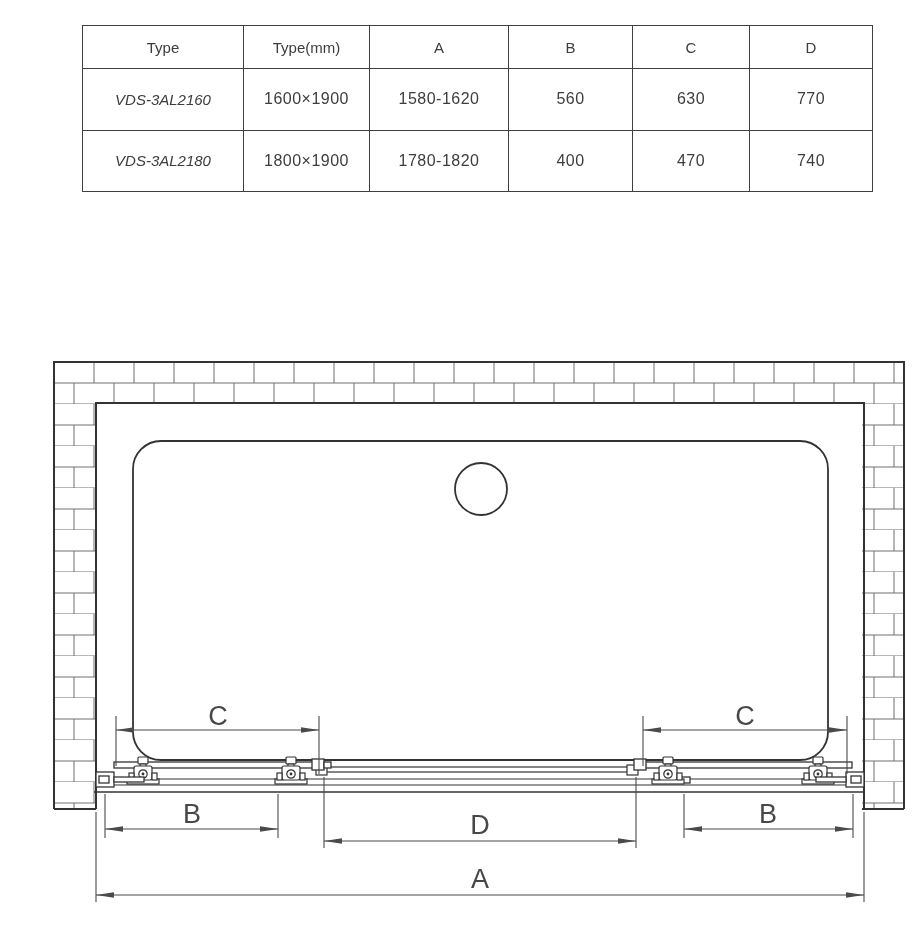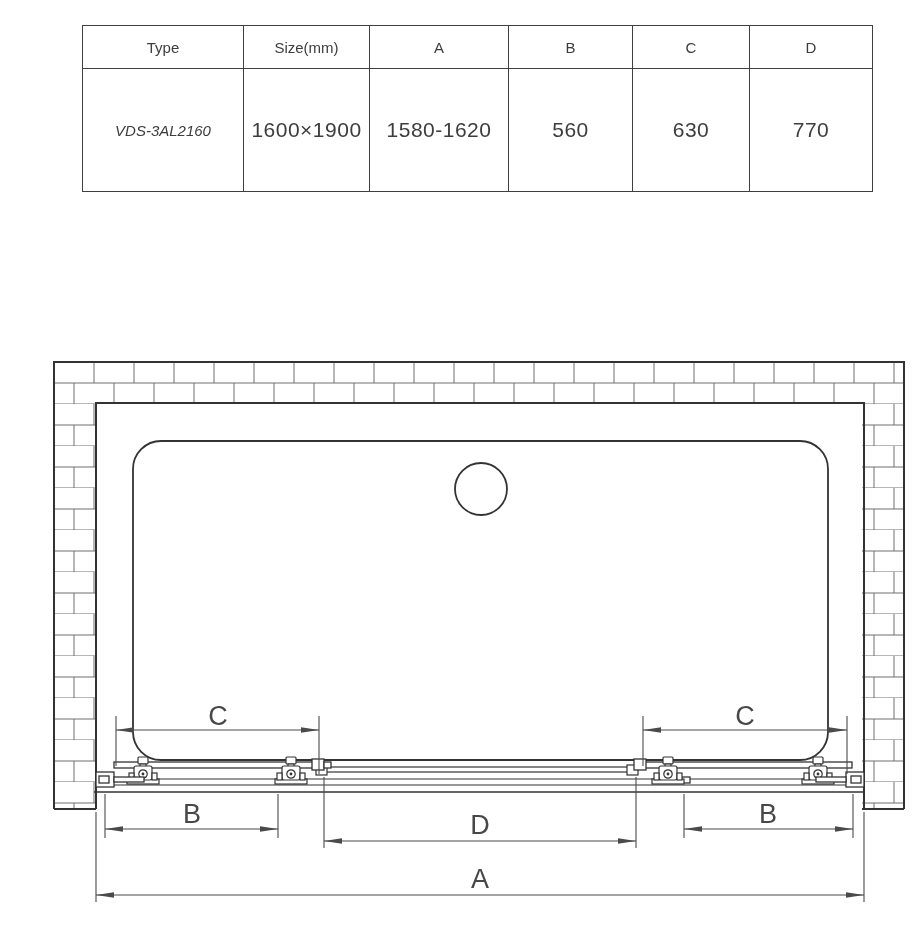--- a/index.html
+++ b/index.html
@@ -20,21 +20,21 @@
   }
   table.spec th, table.spec td{
     border:1.5px solid #3f3f3f;
     text-align:center;
     vertical-align:middle;
     padding:0;
     color:#3d3d3d;
     font-weight:400;
   }
   table.spec th{font-size:15px;height:42px;}
-  table.spec td{font-size:21px;height:41px;letter-spacing:.5px;}
+  table.spec td{font-size:16px;height:41px;letter-spacing:.5px;}
   table.spec td.type-cell{font-size:15px;letter-spacing:0;font-style:italic;}
   
   svg.drawing{position:absolute;left:0;top:0;}
   .dim-label{
     font-family:"Liberation Sans", sans-serif;
     font-size:27px;
     fill:#474747;
     text-anchor:middle;
   }
 </style>
@@ -48,36 +48,44 @@
       <col style="width:161px">
         <col style="width:126px">
         <col style="width:139px">
       <col style="width:124px">
         <col style="width:117px">
         <col style="width:123px">
     </colgroup>
     <thead>
       <tr>
         <th>Type</th>
-        <th>Size(mm)</th>
+        <th>Type(mm)</th>
         <th>A</th>
         <th>B</th>
         <th>C</th>
         <th>D</th>
       </tr>
     </thead>
     <tbody>
       <tr>
         <td class="type-cell">VDS-3AL2160</td>
         <td>1600×1900</td>
         <td>1580-1620</td>
         <td>560</td>
         <td>630</td>
         <td>770</td>
       </tr>
+      <tr>
+        <td class="type-cell">VDS-3AL2180</td>
+        <td>1800×1900</td>
+        <td>1780-1820</td>
+        <td>400</td>
+        <td>470</td>
+        <td>740</td>
+      </tr>
     </tbody>
   </table>
 
   <svg class="drawing" width="918" height="925" viewBox="0 0 918 925">
     <defs>
 
       <pattern id="brick" x="48" y="362" width="40" height="42" patternUnits="userSpaceOnUse">
         <rect x="0" y="0" width="40" height="42" fill="#ffffff"></rect>
         <g stroke="#6f6f6f" stroke-width="1" fill="none">
           <line x1="0" y1="21" x2="40" y2="21"></line>

